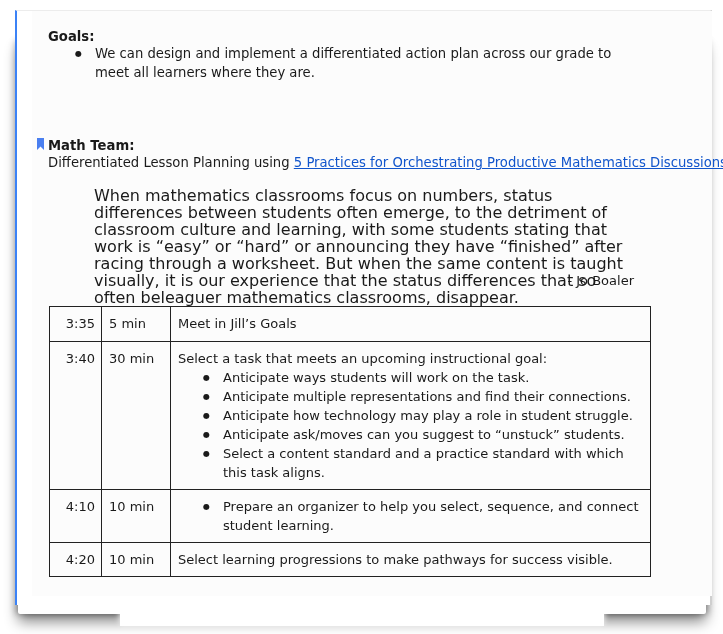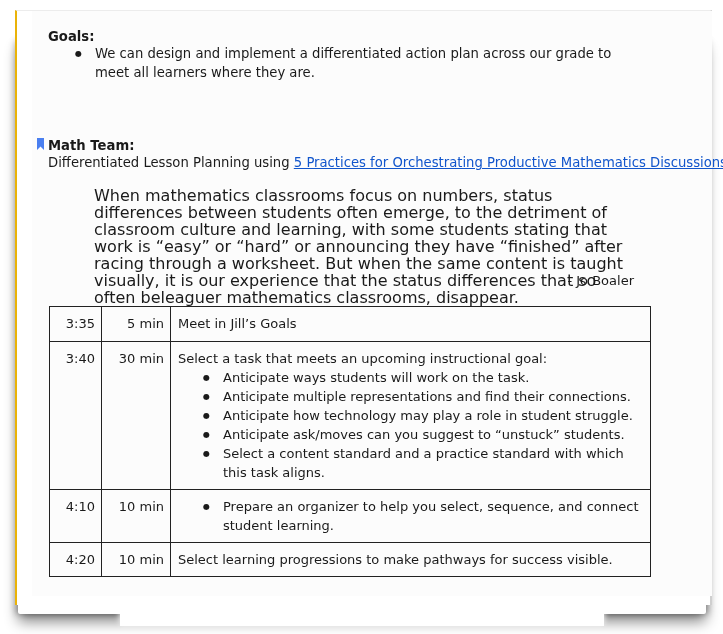--- a/index.html
+++ b/index.html
@@ -15,21 +15,21 @@
   }
   .curl-mask {
     position:absolute; left:120px; top:586px; width:484px; height:40px;
     background:#ffffff; border-radius:50% 50% 0 0 / 30% 30% 0 0;
     box-shadow: 0 -2px 6px rgba(255,255,255,1);
   }
   .paper {
     position:absolute; left:15px; top:10px; width:693px; height:594px;
     background:#ffffff;
     border-top:1px solid #ececec;
-    border-left:2px solid #eab308;
+    border-left:2px solid #3b82f6;
     border-right:2px solid #cfcfcf;
   }
   .inner-bg {
     position:absolute; left:15px; top:0px; width:680px; height:585px; background:#fcfcfc;
   }
   .content { position:absolute; left:0; top:0; width:693px; height:594px; font-size:13.2px; line-height:19px; }
   .goals-title { position:absolute; left:31px; top:16px; font-weight:bold; }
   .bullet-list { position:absolute; left:58px; top:33px; width:570px; margin:0; padding:0; list-style:none; }
   .bullet-list li { position:relative; padding-left:20px; }
   .bullet-list li::before { content:"●"; position:absolute; left:0; top:0; font-size:8px; }
@@ -44,21 +44,21 @@
     position:absolute; left:77px; top:176px; width:545px; 
     font-size:16px; line-height:17px;
   }
   .attribution { position:absolute; left:77px; top:261px; width:540px; text-align:right; font-size:13px; line-height:17px; }
   table.schedule {
     position:absolute; left:32px; top:295px; width:602px; border-collapse:collapse;
     font-size:13px; line-height:19px;
   }
   table.schedule td { border:1.5px solid #222; vertical-align:top; padding:7px 6px 7px 7px; }
   td.time { width:38px; text-align:right; }
-  td.dur { width:55px; text-align:right; }
+  td.dur { width:55px; text-align:left; }
   .cell-list { margin:0; padding:0 0 0 25px; list-style:none; }
   .cell-list li { position:relative; padding-left:20px; }
   .cell-list li::before { content:"●"; position:absolute; left:0; top:0; font-size:8px; }
 </style>
 </head>
 <body>
 
 <div class="shadow"></div>
 <div class="curl-mask"></div>
 

